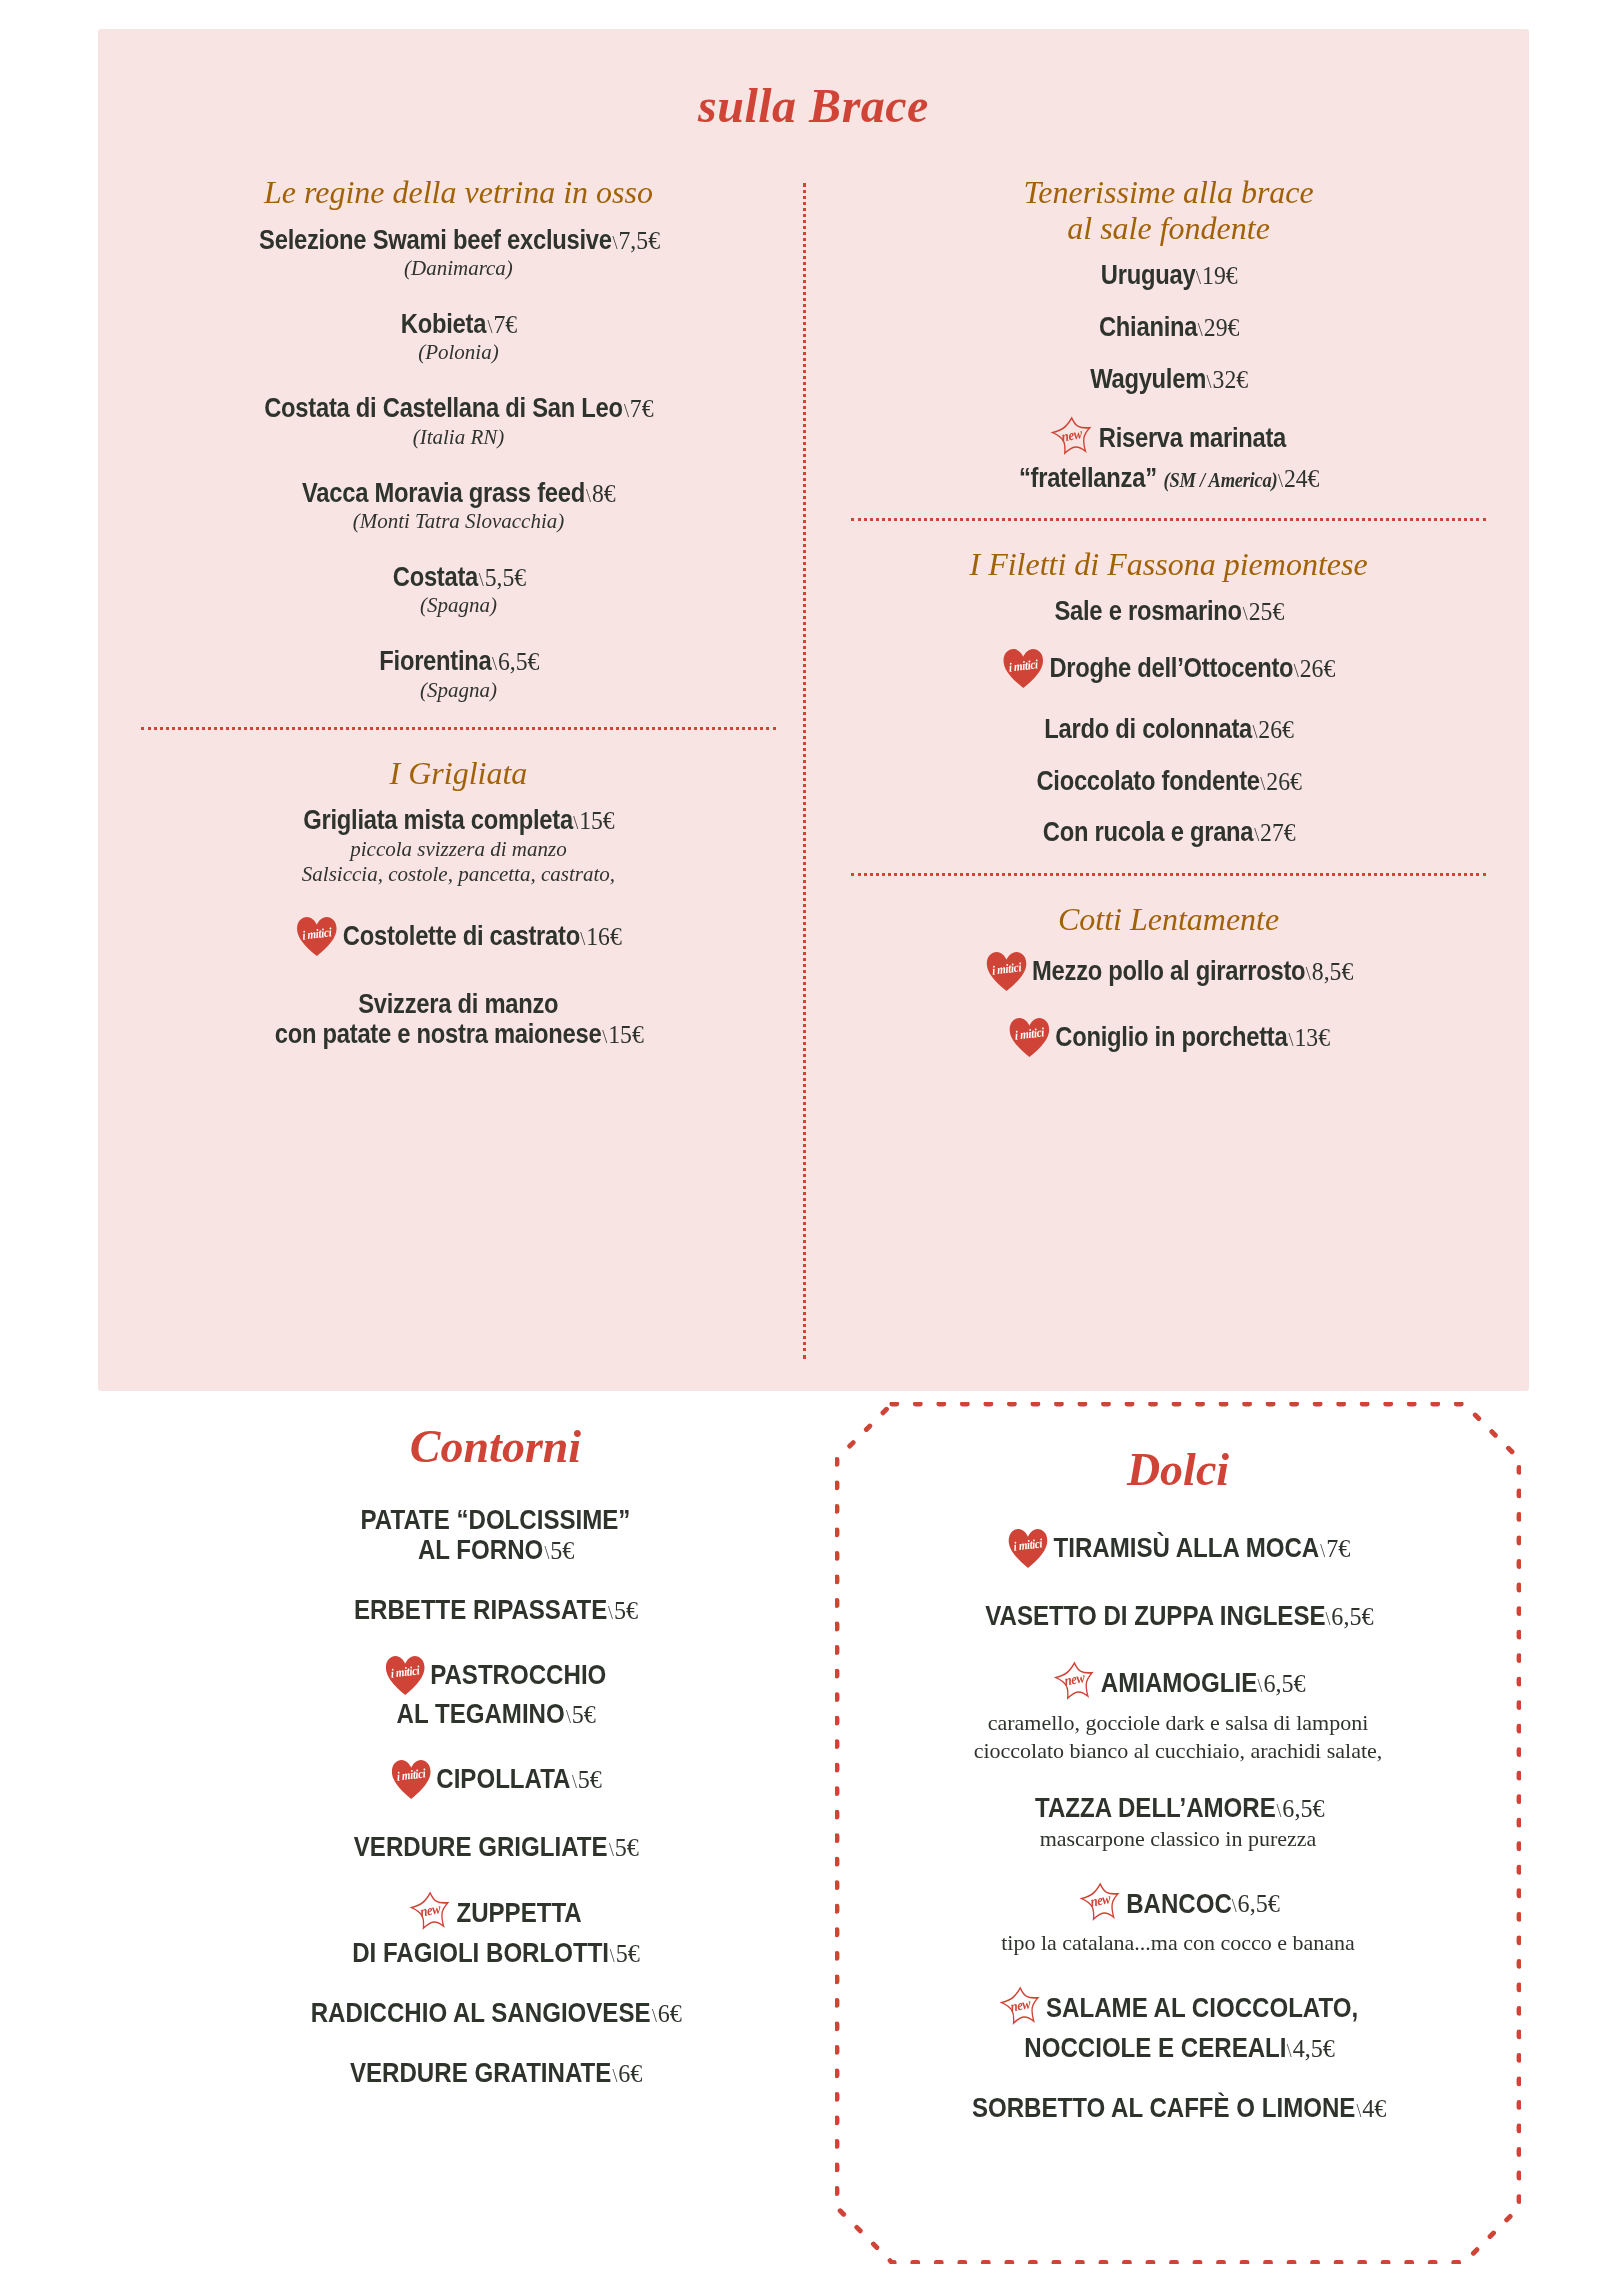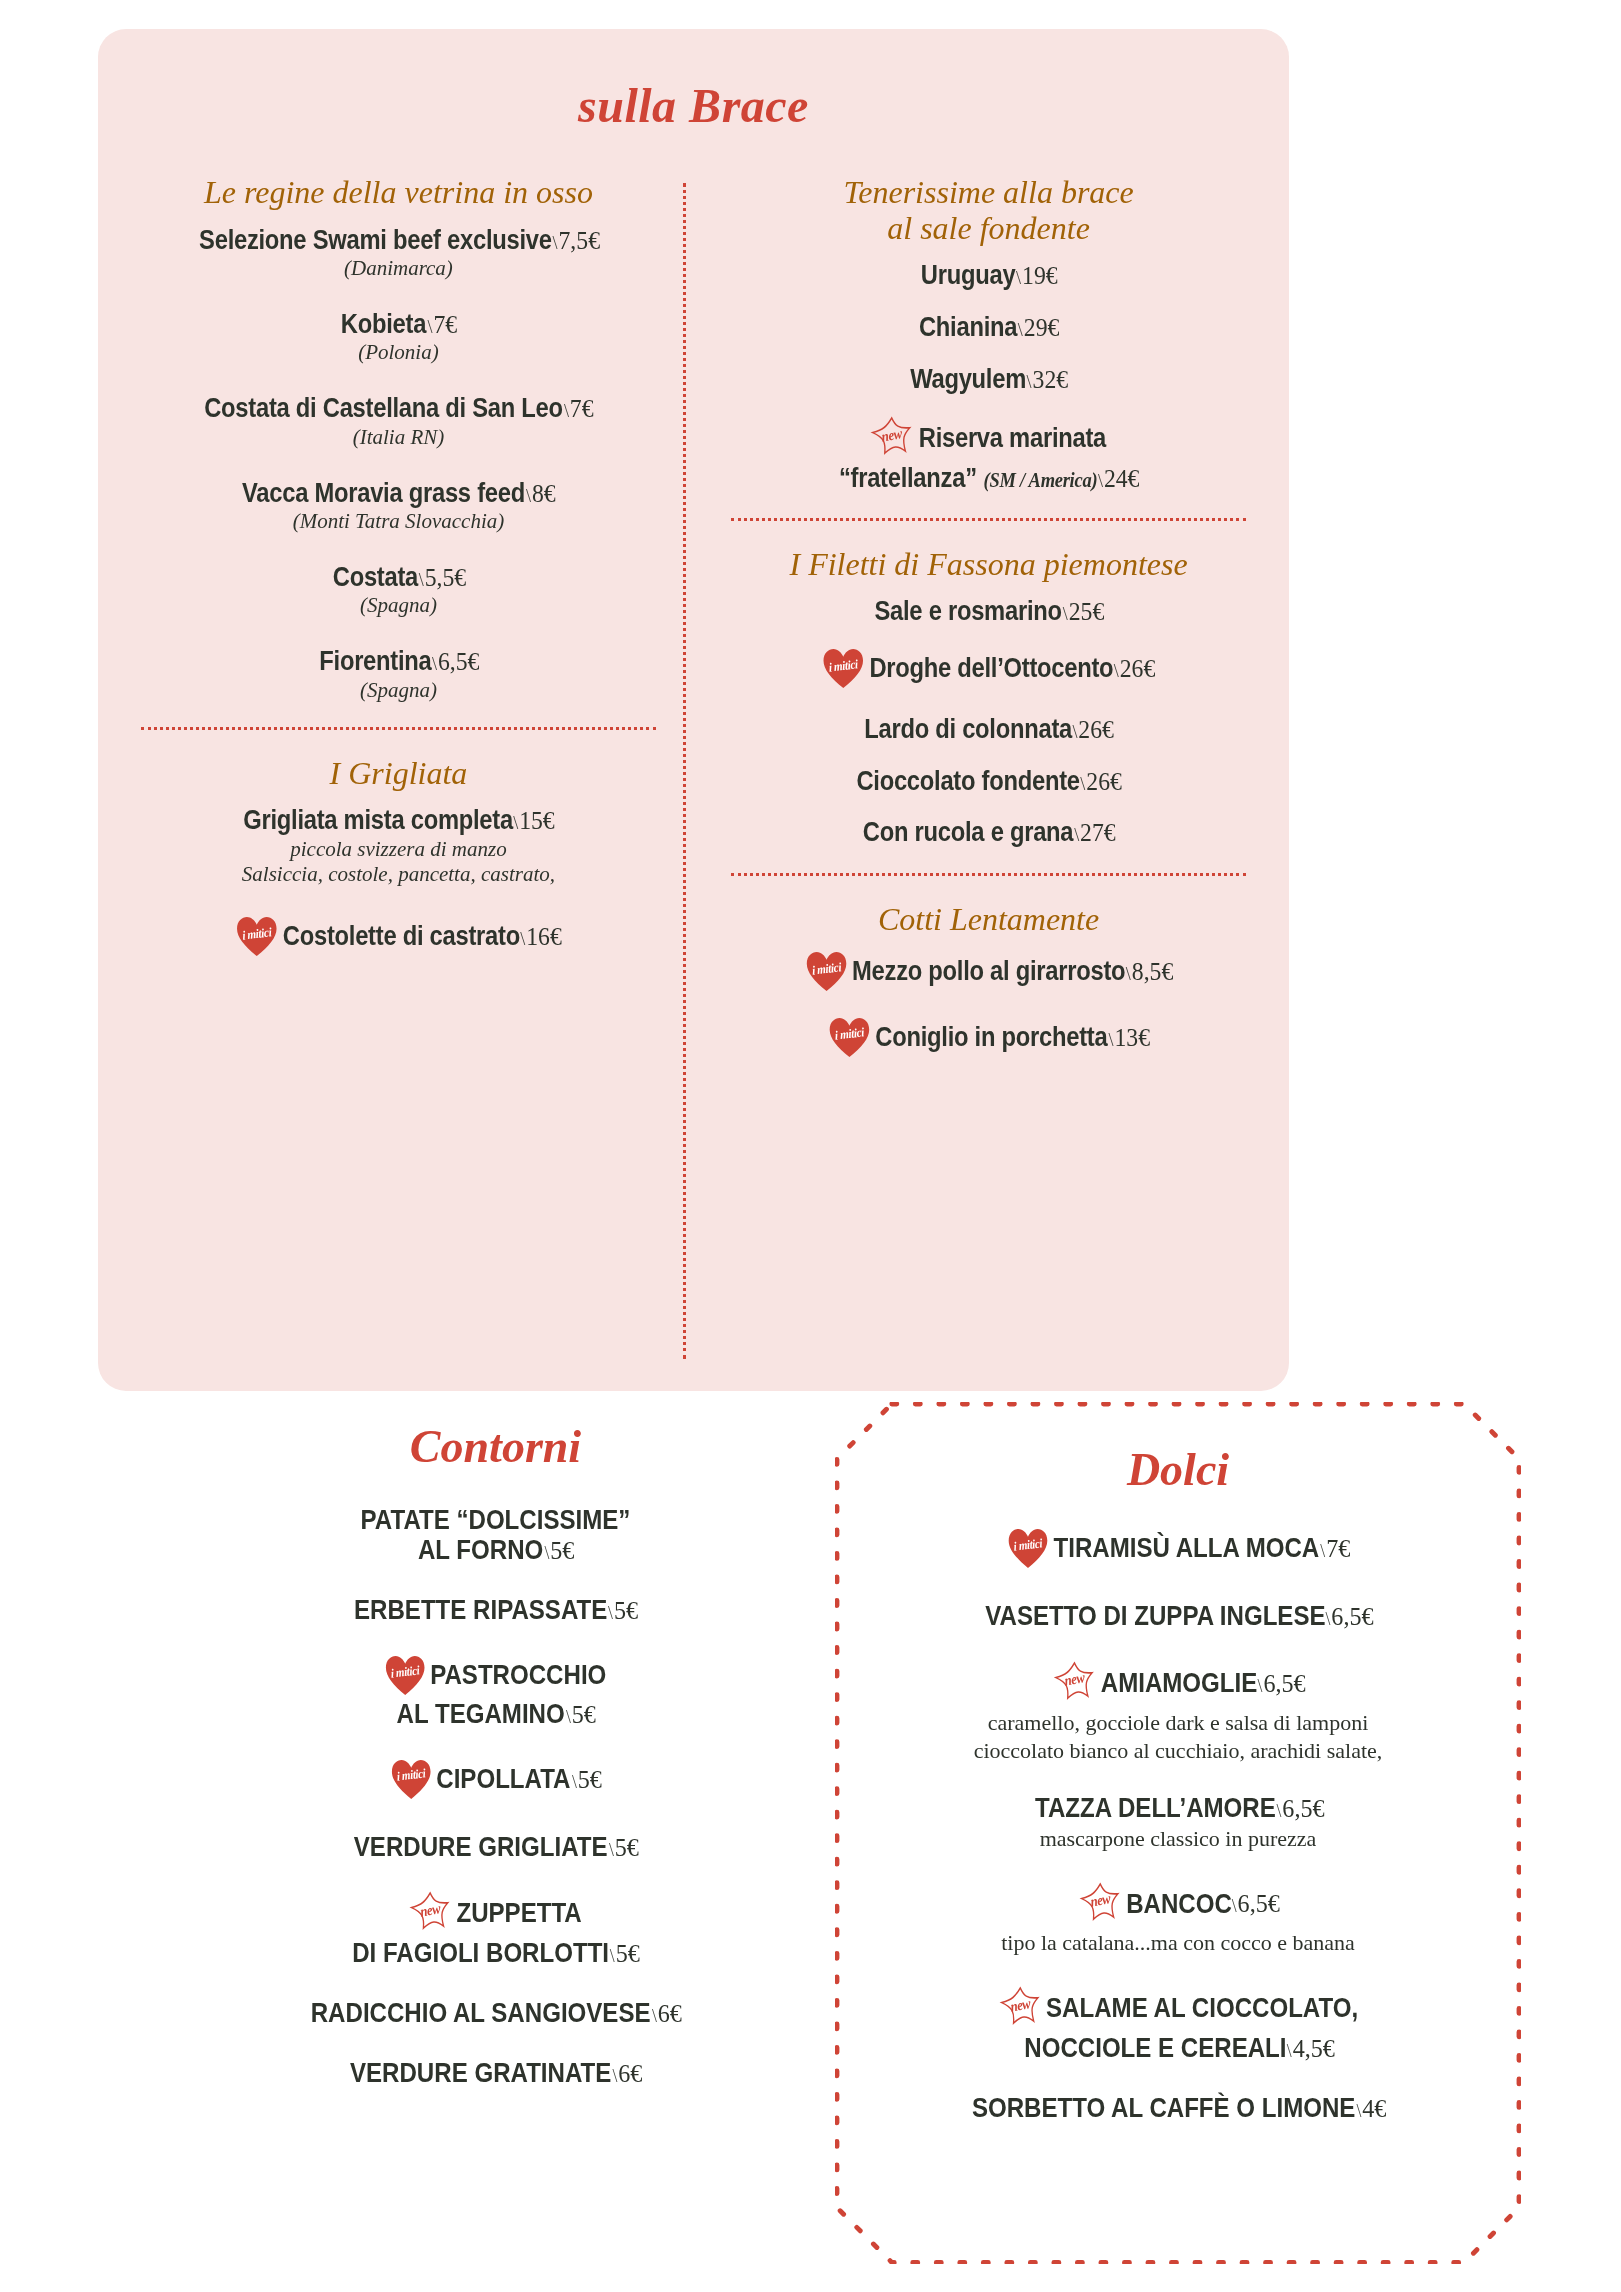--- a/index.html
+++ b/index.html
@@ -10,23 +10,23 @@
     -webkit-font-smoothing:antialiased;
     position:relative;
     overflow:hidden;
   }
   .page{position:relative;width:1621px;height:2293px;}
 
   
   .brace-panel{
     position:absolute;
     left:98px;top:29px;
-    width:1191px;height:1362px;
+    width:1431px;height:1362px;
     background:#f8e4e2;
-    border-radius:28px;
+    border-radius:3px;
     box-sizing:border-box;
     padding:0;
   }
   .brace-title{
     text-align:center;
     color:#cf4436;
     font-family:"Liberation Serif",serif;
     font-style:italic;
     font-weight:bold;
     font-size:48px;
@@ -272,20 +272,24 @@
           <span class="desc-italic">piccola svizzera di manzo</span>
           <span class="desc-italic">Salsiccia, costole, pancetta, castrato,</span>
         </div>
 
         <div class="item item-gap">
           <span class="line nowrapline"><span class="badge badge-heart"><svg viewBox="0 0 48 42" width="47" height="41">
                   <path d="M24 41 C 10 31, 1 22, 1 13 C 1 5, 7 1, 12.5 1 C 18 1, 22 5, 24 9 C 26 5, 30 1, 35.5 1 C 41 1, 47 5, 47 13 C 47 22, 38 31, 24 41 Z" fill="#cf4436"></path>
                 </svg><span class="btxt">i mitici</span></span><span>Costolette di castrato</span><span class="price">16€</span></span>
         </div>
 
+        <div class="item">
+          <span class="line">Svizzera di manzo</span>
+          <span class="line"><span>con patate e nostra maionese</span><span class="price">15€</span></span>
+        </div>
 
       </div>
 
       <div class="vsep"></div>
 
       <div class="col col-right">
 
         <div class="sect-h two">
           <span>Tenerissime alla brace</span><br>
           <span>al sale fondente</span>

